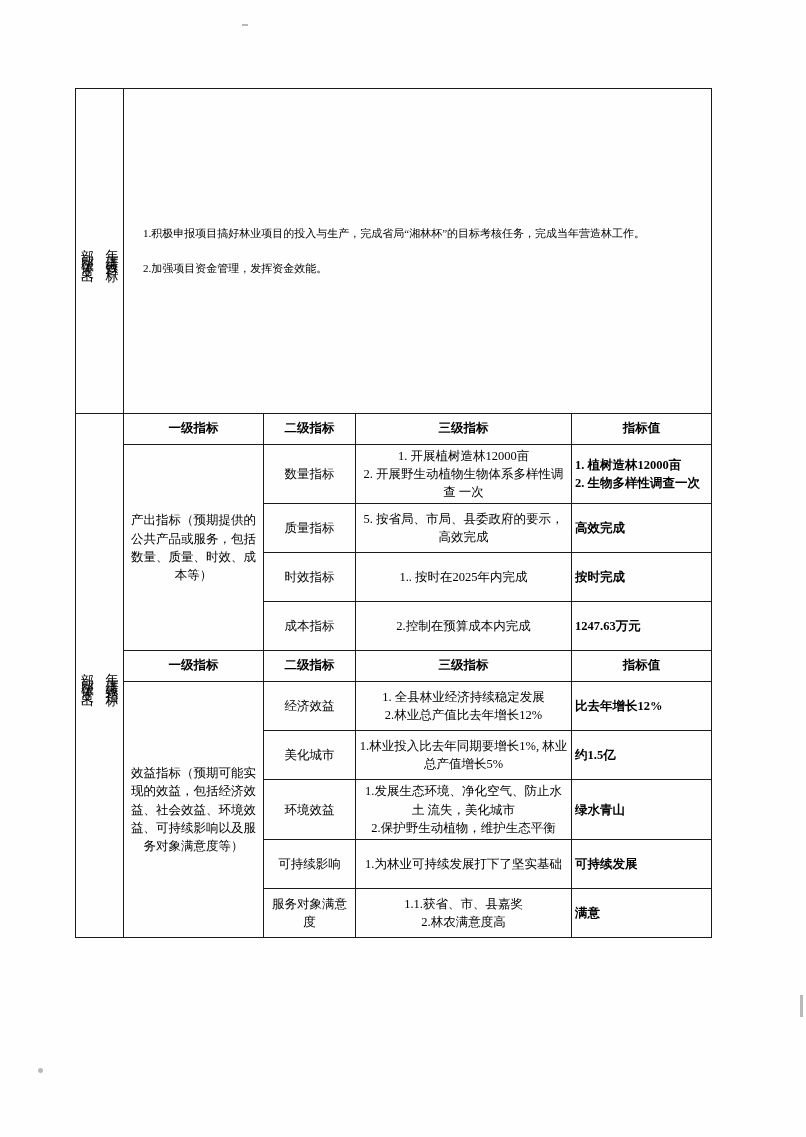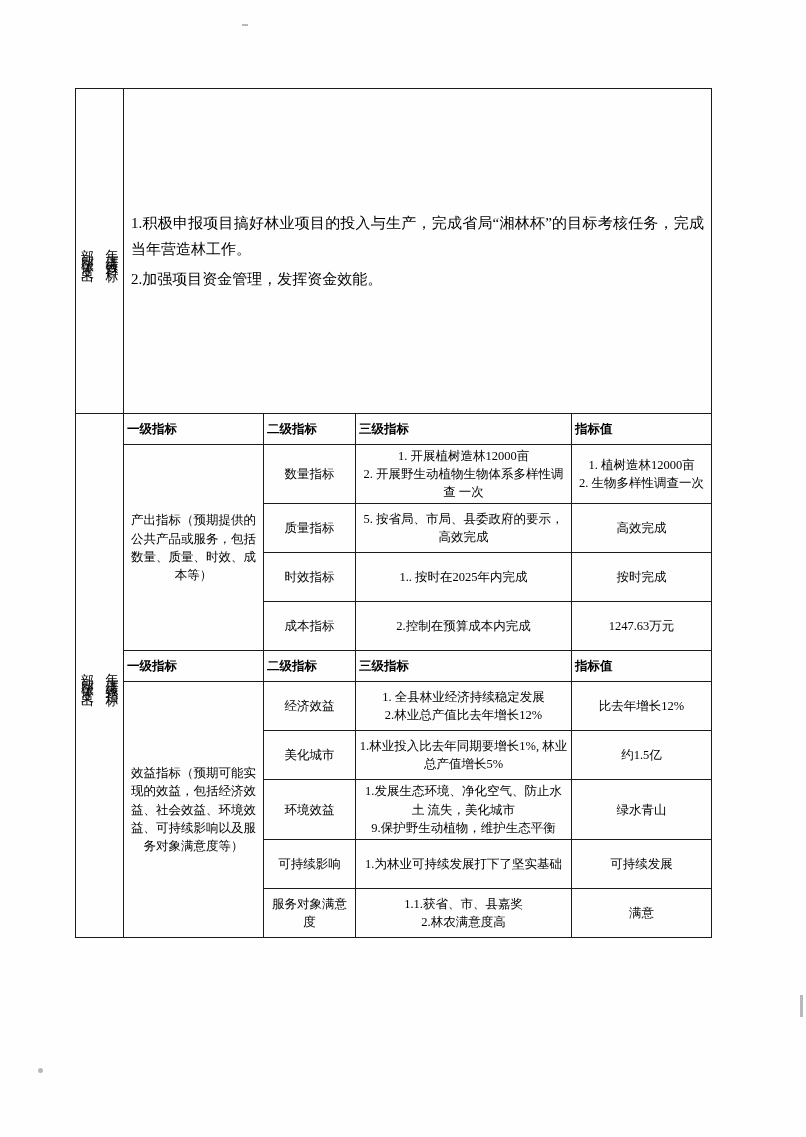--- a/index.html
+++ b/index.html
@@ -61,53 +61,56 @@
     text-orientation: upright;
     white-space: nowrap;
     letter-spacing: 4px;
   }
   .goal-cell {
     padding: 10px 12px;
     vertical-align: middle;
     height: 320px;
   }
   .goal-cell p {
-    margin: 4px;
-    font-size: 15px;
+    margin: 16px;
+    font-size: 11px;
     line-height: 1.75;
     text-align: justify;
   }
   .hdr {
+    text-align: center;
     font-weight: bold;
     font-size: 13.5px;
     height: 26px;
+    font-family: Liberation Mono, monospace;
   }
   .cat-cell {
     text-align: center;
     font-size: 12.5px;
     line-height: 1.6;
     padding: 4px 6px;
     margin-top: 40px;
   }
   .lvl2 {
     text-align: center;
     font-size: 13px;
     height: 44px;
   }
   .lvl3 {
     font-size: 12.5px;
     line-height: 1.5;
     padding: 4px 5px;
     text-align: center;
   }
   .val {
-    text-align: center;
+    text-align: left;
     font-size: 12.5px;
     line-height: 1.5;
     padding: 4px 4px;
+    font-weight: bold;
   }
   .c-w1 { width: 48px; }
   .c-w2 { width: 48px; }
   .c-w3 { width: 92px; }
   .c-w4 { width: 92px; }
   .c-w5 { width: 216px; }
   .c-w6 { width: 140px; }
 </style>
 </head>
 <body>
@@ -194,21 +197,21 @@
         <td class="val" style="white-space:pre-line;">比去年增长12%</td>
       </tr>
       <tr>
         <td class="lvl2">美化城市</td>
         <td class="lvl3" style="white-space:pre-line;">1.林业投入比去年同期要增长1%, 林业总产值增长5%</td>
         <td class="val" style="white-space:pre-line;">约1.5亿</td>
       </tr>
       <tr>
         <td class="lvl2">环境效益</td>
         <td class="lvl3" style="white-space:pre-line;">1.发展生态环境、净化空气、防止水土 流失，美化城市
-9.保护野生动植物，维护生态平衡</td>
+2.保护野生动植物，维护生态平衡</td>
         <td class="val" style="white-space:pre-line;">绿水青山</td>
       </tr>
       <tr>
         <td class="lvl2">可持续影响</td>
         <td class="lvl3" style="white-space:pre-line;">1.为林业可持续发展打下了坚实基础</td>
         <td class="val" style="white-space:pre-line;">可持续发展</td>
       </tr>
       <tr>
         <td class="lvl2">服务对象满意度</td>
         <td class="lvl3" style="white-space:pre-line;">1.1.获省、市、县嘉奖

